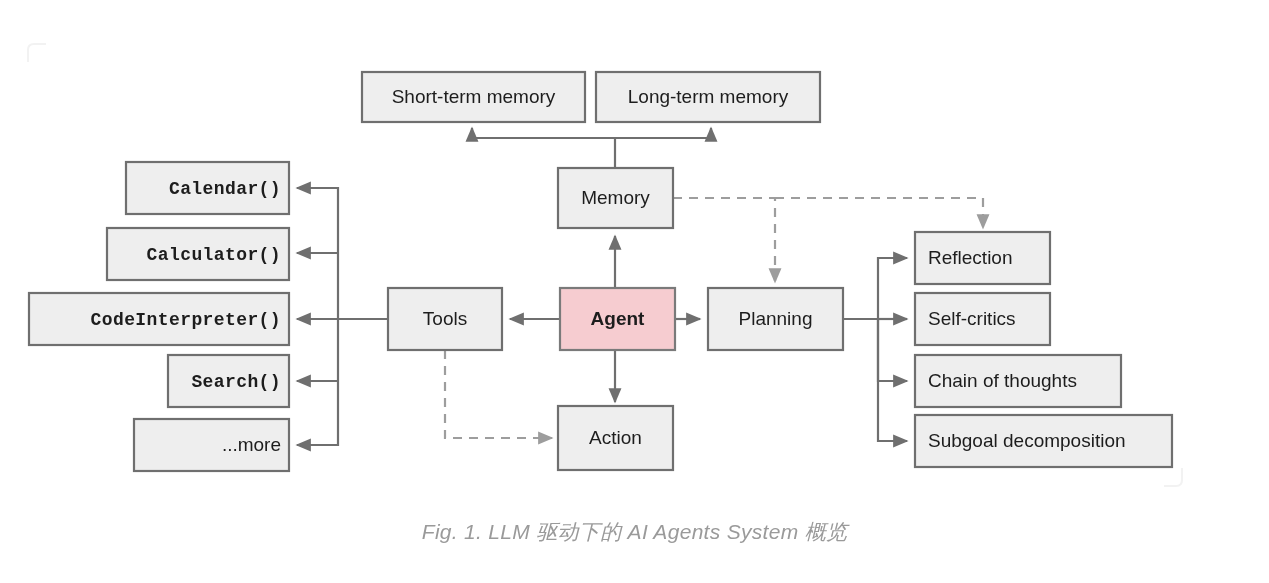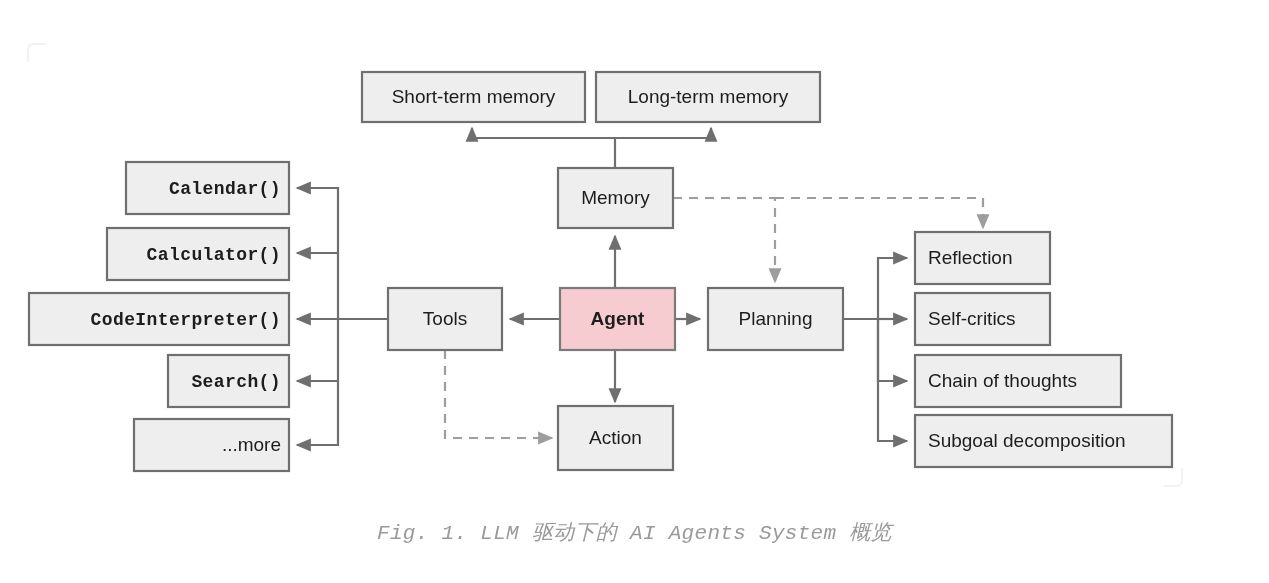--- a/index.html
+++ b/index.html
@@ -64,21 +64,21 @@
     fill: none;
     stroke: #f2f2f2;
     stroke-width: 2;
   }
   #caption {
     position: absolute;
     left: 0;
     top: 518px;
     width: 1269px;
     text-align: center;
-    font-family: Liberation Mono, monospace;
+    font-family: Liberation Sans, sans-serif;
     font-style: italic;
     font-size: 21px;
     color: #9a9a9a;
     letter-spacing: 0.3px;
     white-space: nowrap;
   }
 </style>
 </head>
 <body>
 

